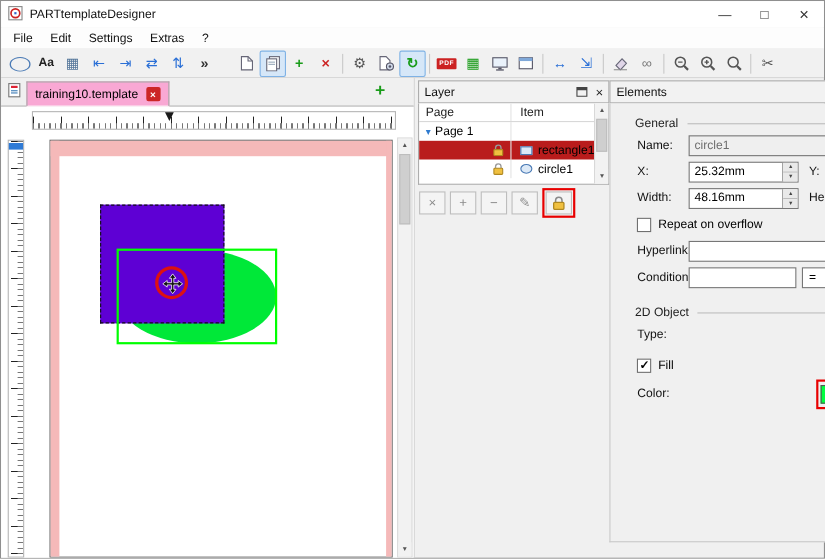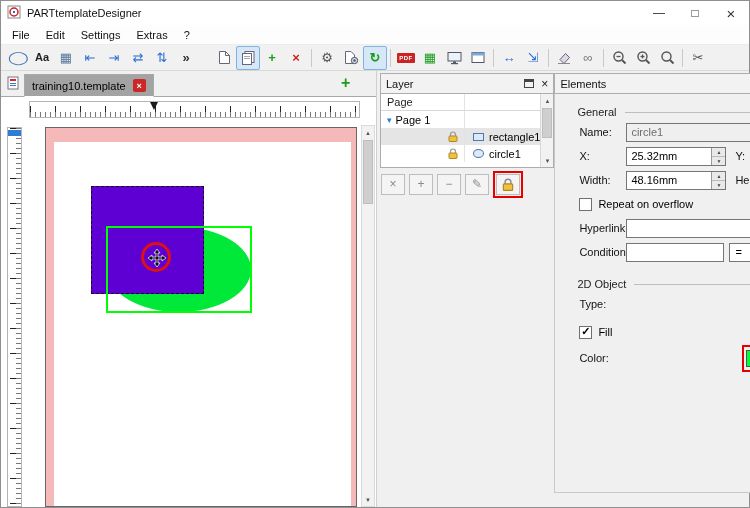--- a/index.html
+++ b/index.html
@@ -31,21 +31,21 @@
   .pdf-badge { font-size:6px; font-weight:bold; color:#fff; background:#cc2222; padding:2px 2px; border-radius:1px; letter-spacing:0.5px; }
 
   
   .main { flex:1; display:flex; min-height:0; }
   .left-pane { width:376px; display:flex; flex-direction:column; flex:none; border-right:1px solid #cfcfcf; }
   .right-pane { flex:1; display:flex; padding:2px 2px 14px 3px; min-height:0; }
 
   
   .tabbar { height:26px; background:#f0f0f0; border-bottom:1px solid #a8a8a8; display:flex; align-items:flex-end; padding-left:4px; position:relative; flex:none; }
   .file-icon { margin:0 4px 4px 2px; }
-  .tab { height:23px; background:#a3a3a3; border:1px solid #a8a8a8; border-bottom:1px solid #fff; margin-bottom:-1px; display:flex; align-items:center; gap:7px; padding:0 7px; }
+  .tab { height:23px; background:#f9a8d4; border:1px solid #a8a8a8; border-bottom:1px solid #fff; margin-bottom:-1px; display:flex; align-items:center; gap:7px; padding:0 7px; }
   .tab-close { width:13px; height:13px; background:#cc2626; color:#fff; font-size:9px; font-weight:bold; display:flex; align-items:center; justify-content:center; border-radius:2px; }
   .tab-add { position:absolute; left:340px; top:3px; font-size:16px; font-weight:900; color:#1a9c1a; }
 
   
   .canvas { flex:1; position:relative; background:#fff; overflow:hidden; }
   .h-ruler { position:absolute; left:28px; right:16px; top:4px; height:17px; background:#fff; border:1px solid #b5b5b5;
     background-image:
       repeating-linear-gradient(90deg, #777 0 1px, transparent 1px 5px),
       repeating-linear-gradient(90deg, #222 0 1px, transparent 1px 25px);
     background-size:100% 5px, 100% 11px; background-position:0 100%, 0 100%; background-repeat:no-repeat; }
@@ -77,21 +77,21 @@
   .panel-title { color:#111; }
   .panel-btns { margin-left:auto; display:flex; align-items:center; gap:7px; }
   .dock-ico { width:10px; height:9px; border:1px solid #444; border-top-width:3px; }
   .panel-close { font-size:12px; color:#222; line-height:1; }
 
   .layer-panel { flex:none; display:flex; flex-direction:column; margin-bottom:4px; }
   .layer-table { height:74px; background:#fff; border:1px solid #adadad; border-top:none; position:relative; overflow:hidden; }
   .lt-scroll { position:absolute; right:0; top:0; bottom:0; width:13px; background:#f2f2f2; border-left:1px solid #d8d8d8; }
   .lt-row { height:17px; display:flex; align-items:center; margin-right:13px; }
   .lt-row.header { border-bottom:1px solid #d8d8d8; color:#222; }
-  .lt-row.selected { background:#e5e5e5; }
+  .lt-row.selected { background:#b91c1c; }
   .col-page { width:84px; flex:none; display:flex; align-items:center; padding-left:6px; border-right:1px solid #e3e3e3; height:100%; }
   .col-page.lockcell { justify-content:flex-end; padding-right:5px; }
   .col-item { flex:1; display:flex; align-items:center; gap:5px; padding-left:8px; height:100%; }
   .expander { color:#2e7bd0; font-size:9px; margin-right:4px; }
   .mini-rect { width:11px; height:8px; border:1px solid #4a7ab5; background:#dce9f7; flex:none; }
   .mini-ellipse { width:11px; height:9px; border:1px solid #4a7ab5; background:#dce9f7; border-radius:50%; flex:none; }
 
   .layer-toolbar { height:29px; display:flex; align-items:center; gap:4px; padding:3px 0 0 1px; flex:none; }
   .lt-btn { width:24px; height:21px; display:flex; align-items:center; justify-content:center; border:1px solid #bdbdbd; background:#f4f4f4; color:#8a8a8a; font-size:12px; }
   .red-box { border:2px solid #e80000; padding:1px; display:inline-flex; }
@@ -330,20 +330,21 @@
         <div class="panel-header">
           <span class="panel-title">Layer</span>
           <div class="panel-btns">
             <span class="dock-ico"></span>
             <span class="panel-close">×</span>
           </div>
         </div>
         <div class="layer-table">
           <div class="lt-row header">
             <span class="col-page">Page</span>
+            <span class="col-item">Item</span>
           </div>
           <div class="lt-row">
             <span class="col-page">
               <span class="expander">▾</span>
               <span>Page 1</span>
             </span>
             <span class="col-item"></span>
           </div>
           <div class="lt-row selected">
             <span class="col-page lockcell">

